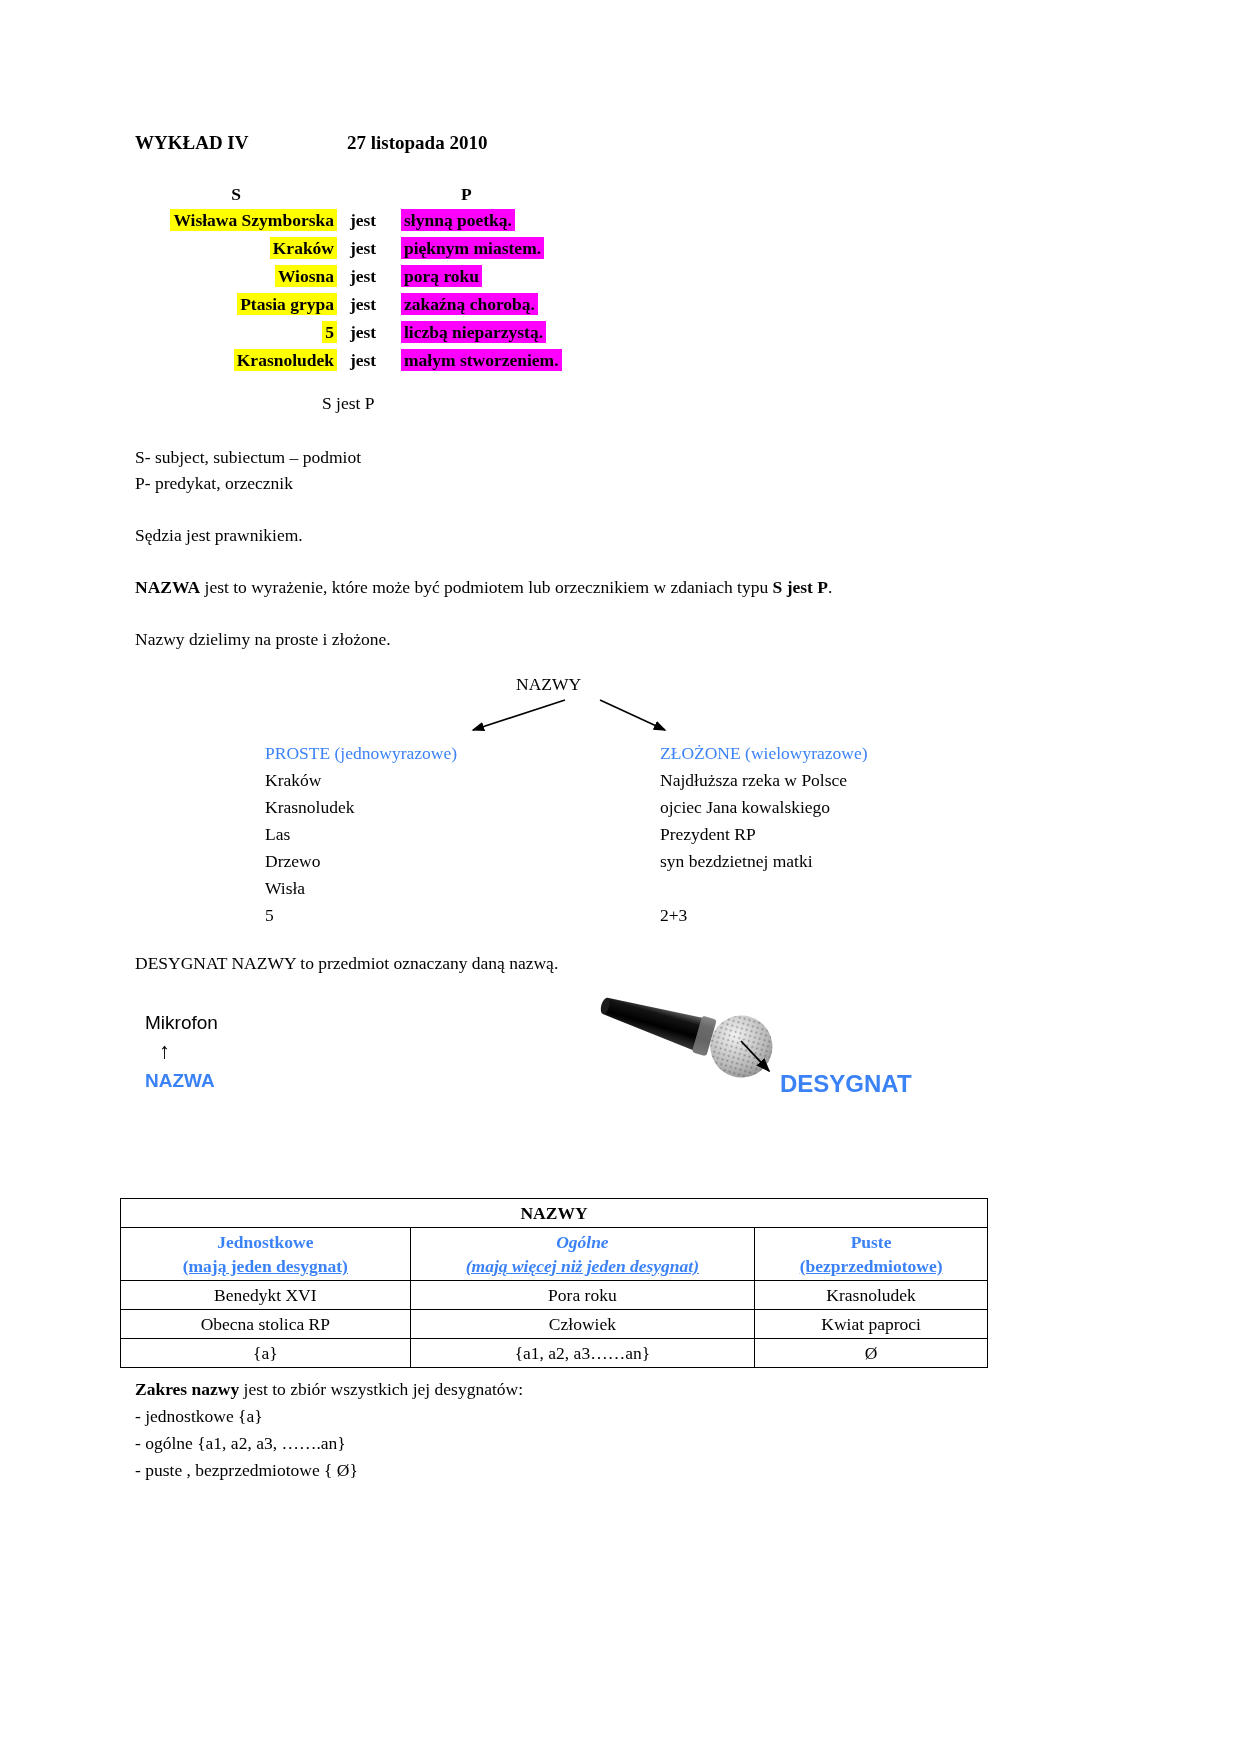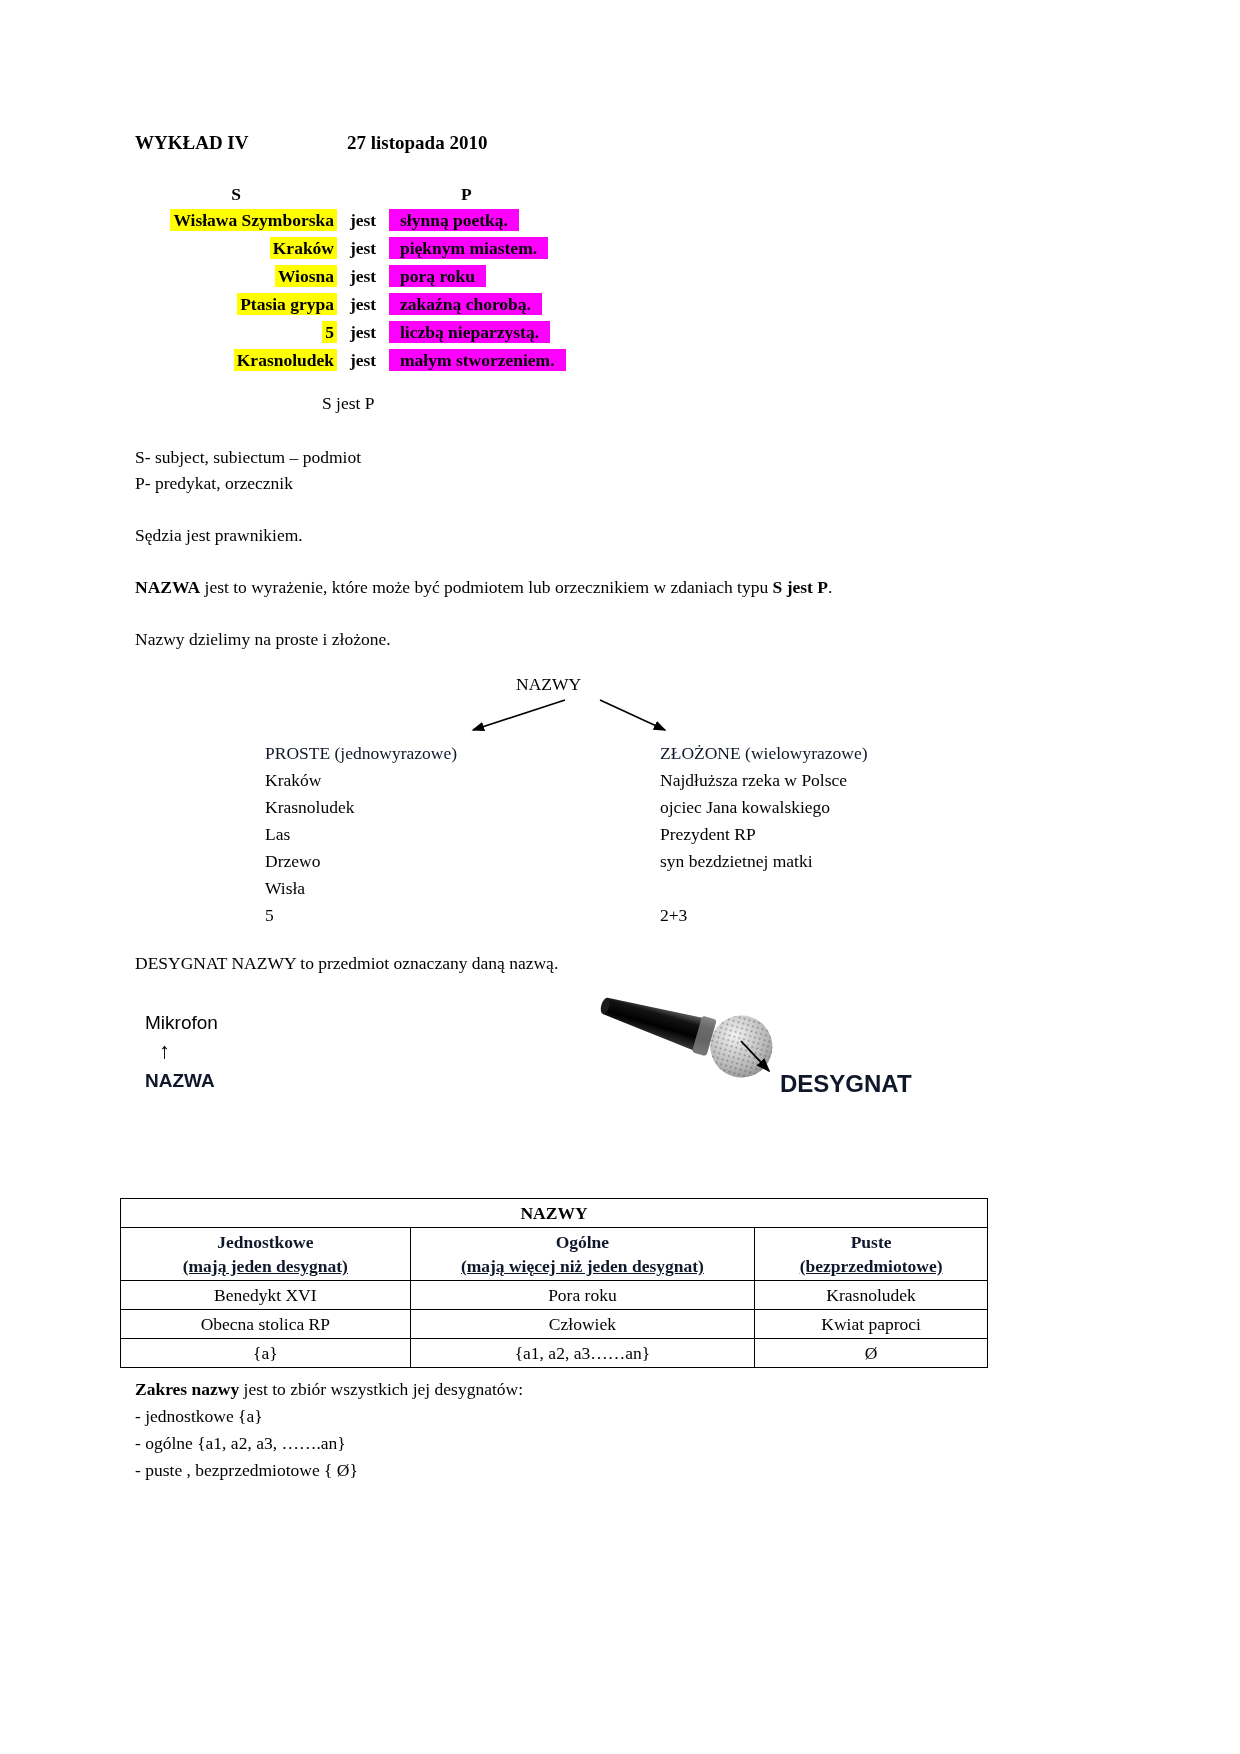--- a/index.html
+++ b/index.html
@@ -3,37 +3,37 @@
 <meta charset="utf-8">
 <style>
   * { margin:0; padding:0; box-sizing:border-box; }
   html,body { background:#ffffff; }
   .page {
     width:1240px; height:1754px; background:#ffffff; position:relative;
     font-family:"Liberation Serif", serif; font-size:17.5px; color:#000;
     padding:132px 140px 0 135px; overflow:hidden;
   }
   .b { font-weight:bold; }
-  .red { color:#0f172a; }
+  .red { color:#3b82f6; }
   .sans { font-family:"Liberation Sans", sans-serif;margin-left:10px; }
 
   
   .title-line { position:relative; font-size:19px; height:26px; }
   .title-date { position:absolute; left:212px; top:0; }
 
   
   .sp { margin-top:24px; }
   .sp-row { display:grid; grid-template-columns:202px 52px 1fr; line-height:25px; margin-bottom:3px;font-weight:bold; }
   .sp-s { text-align:right; }
   .sp-j { text-align:center; }
   .sp-head { font-weight:bold; margin-bottom:1px; }
   .sp-head .sp-s { text-align:center; }
   .sp-head .sp-p span { margin-left:72px; }
   .hl-y { background:#ffff00; padding:1px 3px; }
-  .hl-m { background:#ff00ff; padding:1px 11px; }
+  .hl-m { background:#ff00ff; padding:1px 3px;margin-left:12px; }
   .formula { margin:20px 0 0 187px; }
 
   .defs-block { margin-top:30px; line-height:26px; }
   .para { margin-top:26px; line-height:26px; }
   .nazwa-def { max-width:830px; }
 
   
   .diagram { position:relative; height:262px; margin-top:22px; }
   .diag-root { position:absolute; left:381px; top:0; }
   .diag-arrows { position:absolute; left:320px; top:22px; }
@@ -47,21 +47,21 @@
   .mic-label { position:absolute; left:0; top:30px; font-size:19px; }
   .mic-up-arrow { position:absolute; left:14px; top:56px; font-size:22px; font-weight:bold; }
   .mic-nazwa { position:absolute; left:0; top:88px; font-size:19px; font-weight:bold; }
   .mic-svg { position:absolute; left:455px; top:0; }
   .mic-darrow { position:absolute; left:598px; top:55px; }
   .mic-desygnat { position:absolute; left:635px; top:88px; font-size:24px; font-weight:bold; }
 
   
   .ntable { border-collapse:collapse; margin:26px 0 0 -15px; width:868px; }
   .ntable th, .ntable td { border:1px solid #000; text-align:center; padding:2px 4px; line-height:24px; }
-  .ntable .c1 { width:290px; } .ntable .c2 { width:345px; } .ntable .c3 { width:233px; }
+  .ntable .c1 { width:290px; } .ntable .c2 { width:345px;font-style:italic; } .ntable .c3 { width:233px; }
   .col-sub { text-decoration:underline; }
 
   .zakres { margin-top:8px; line-height:27px; }
 </style>
 </head>
 <body>
 
 <div class="page">
 
   <div class="title-line">

